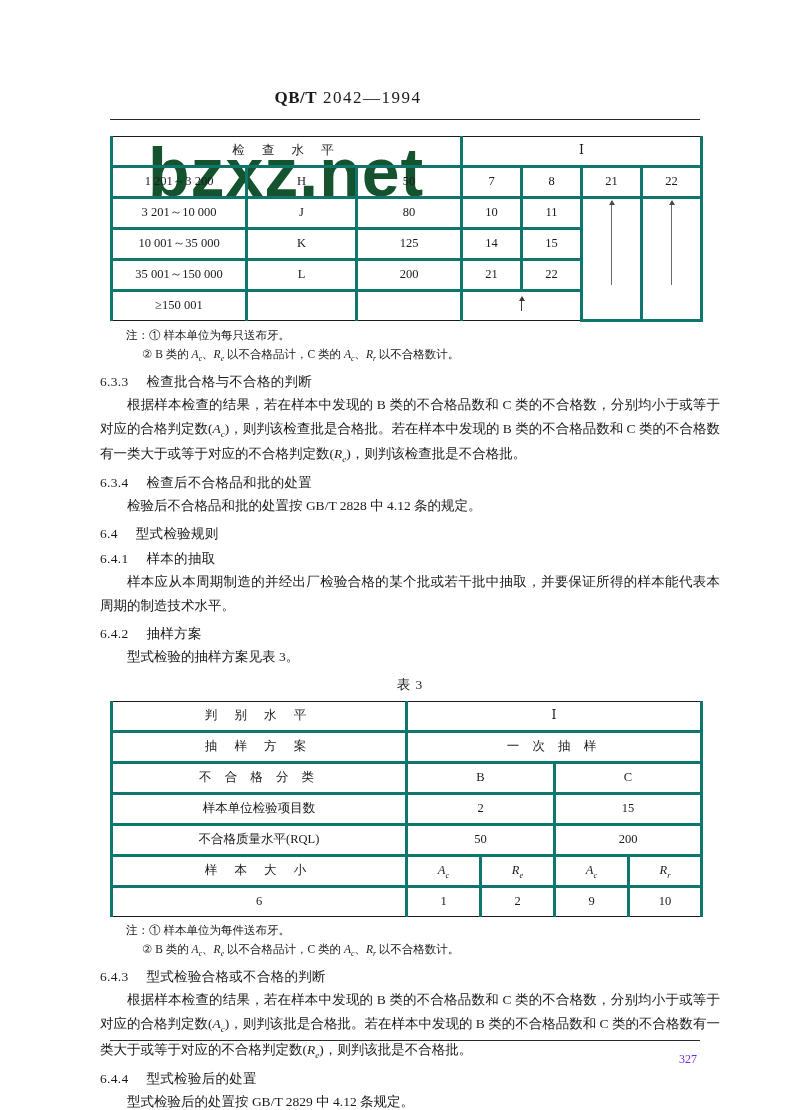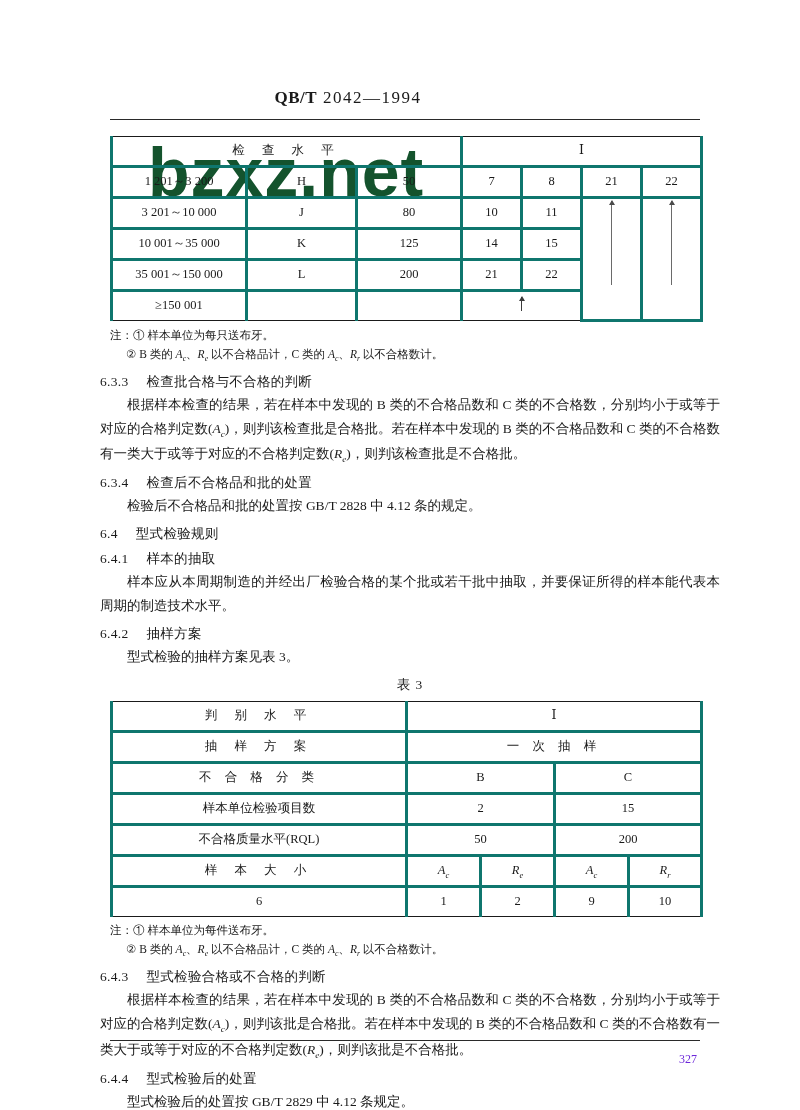--- a/index.html
+++ b/index.html
@@ -165,21 +165,21 @@
     left: -2.5px;
     width: 0; height: 0;
     border-left: 3px solid transparent;
     border-right: 3px solid transparent;
     border-bottom: 5px solid #4a4a4a;
   }
 
   .note-block {
     font-size: 11.5px;
     line-height: 1.65;
-    margin-left: 10px;
+    margin-left: 26px;
     margin-top: 4px;
   }
   .note-block .note-line2 { margin-left: 16px; }
 
   .clause-head {
     font-size: 13.5px;
     margin-top: 7px;
     letter-spacing: 0.3px;
   }
   .clause-head .num { margin-right: 18px; }

